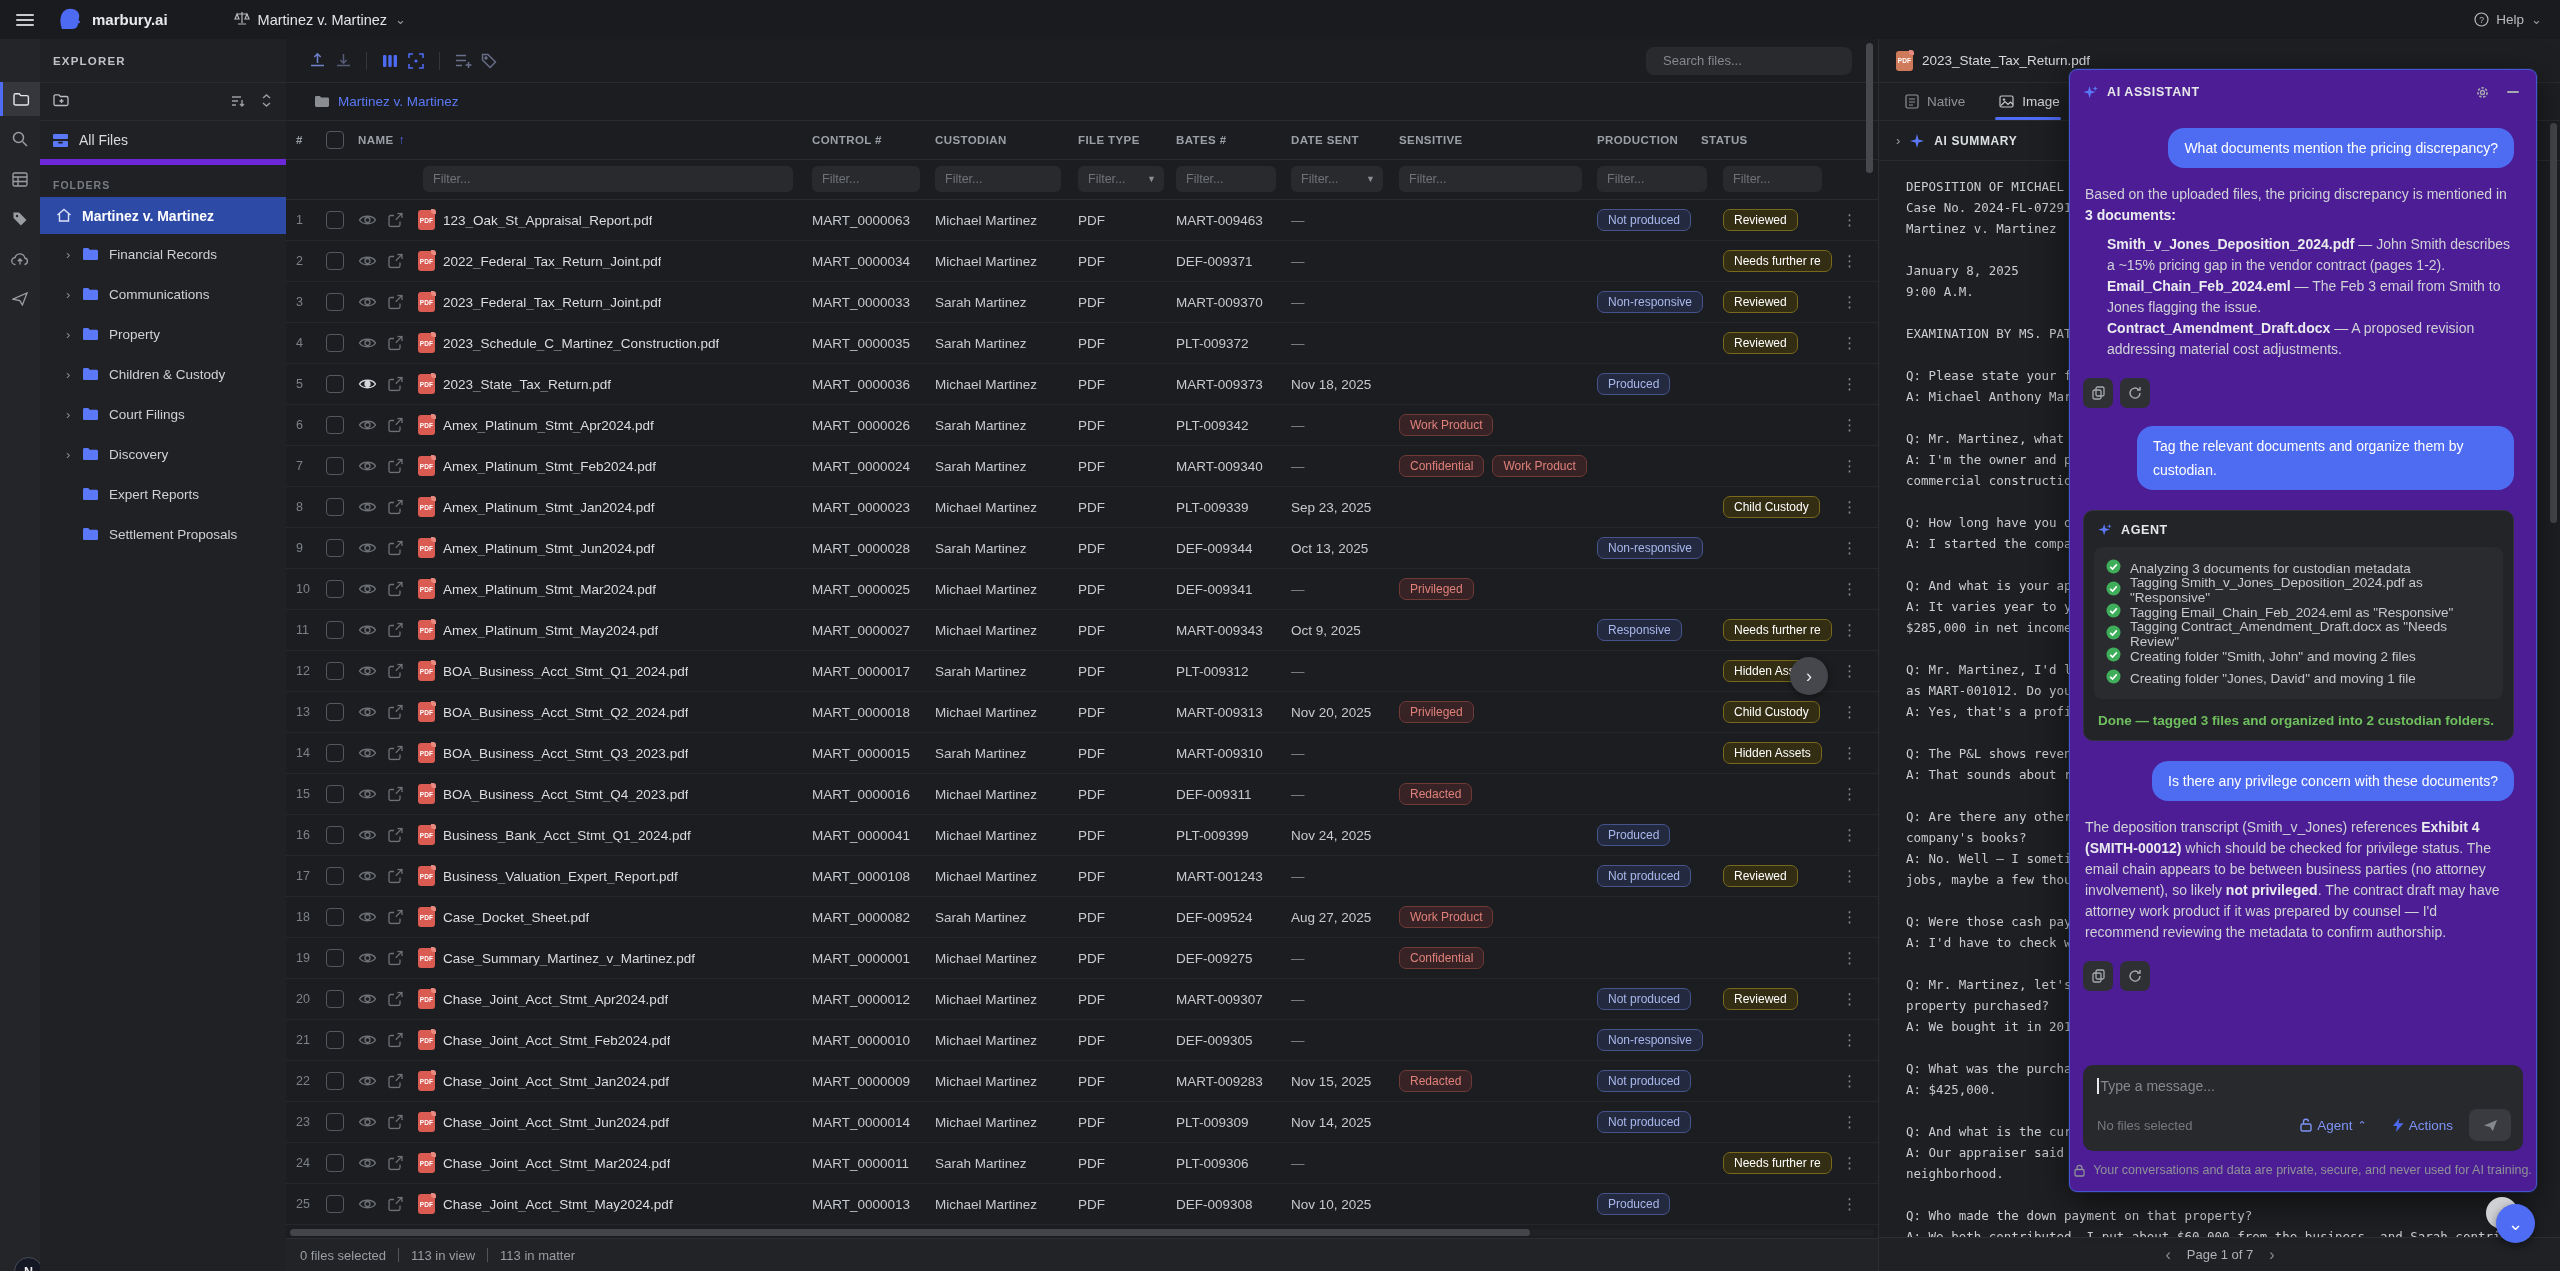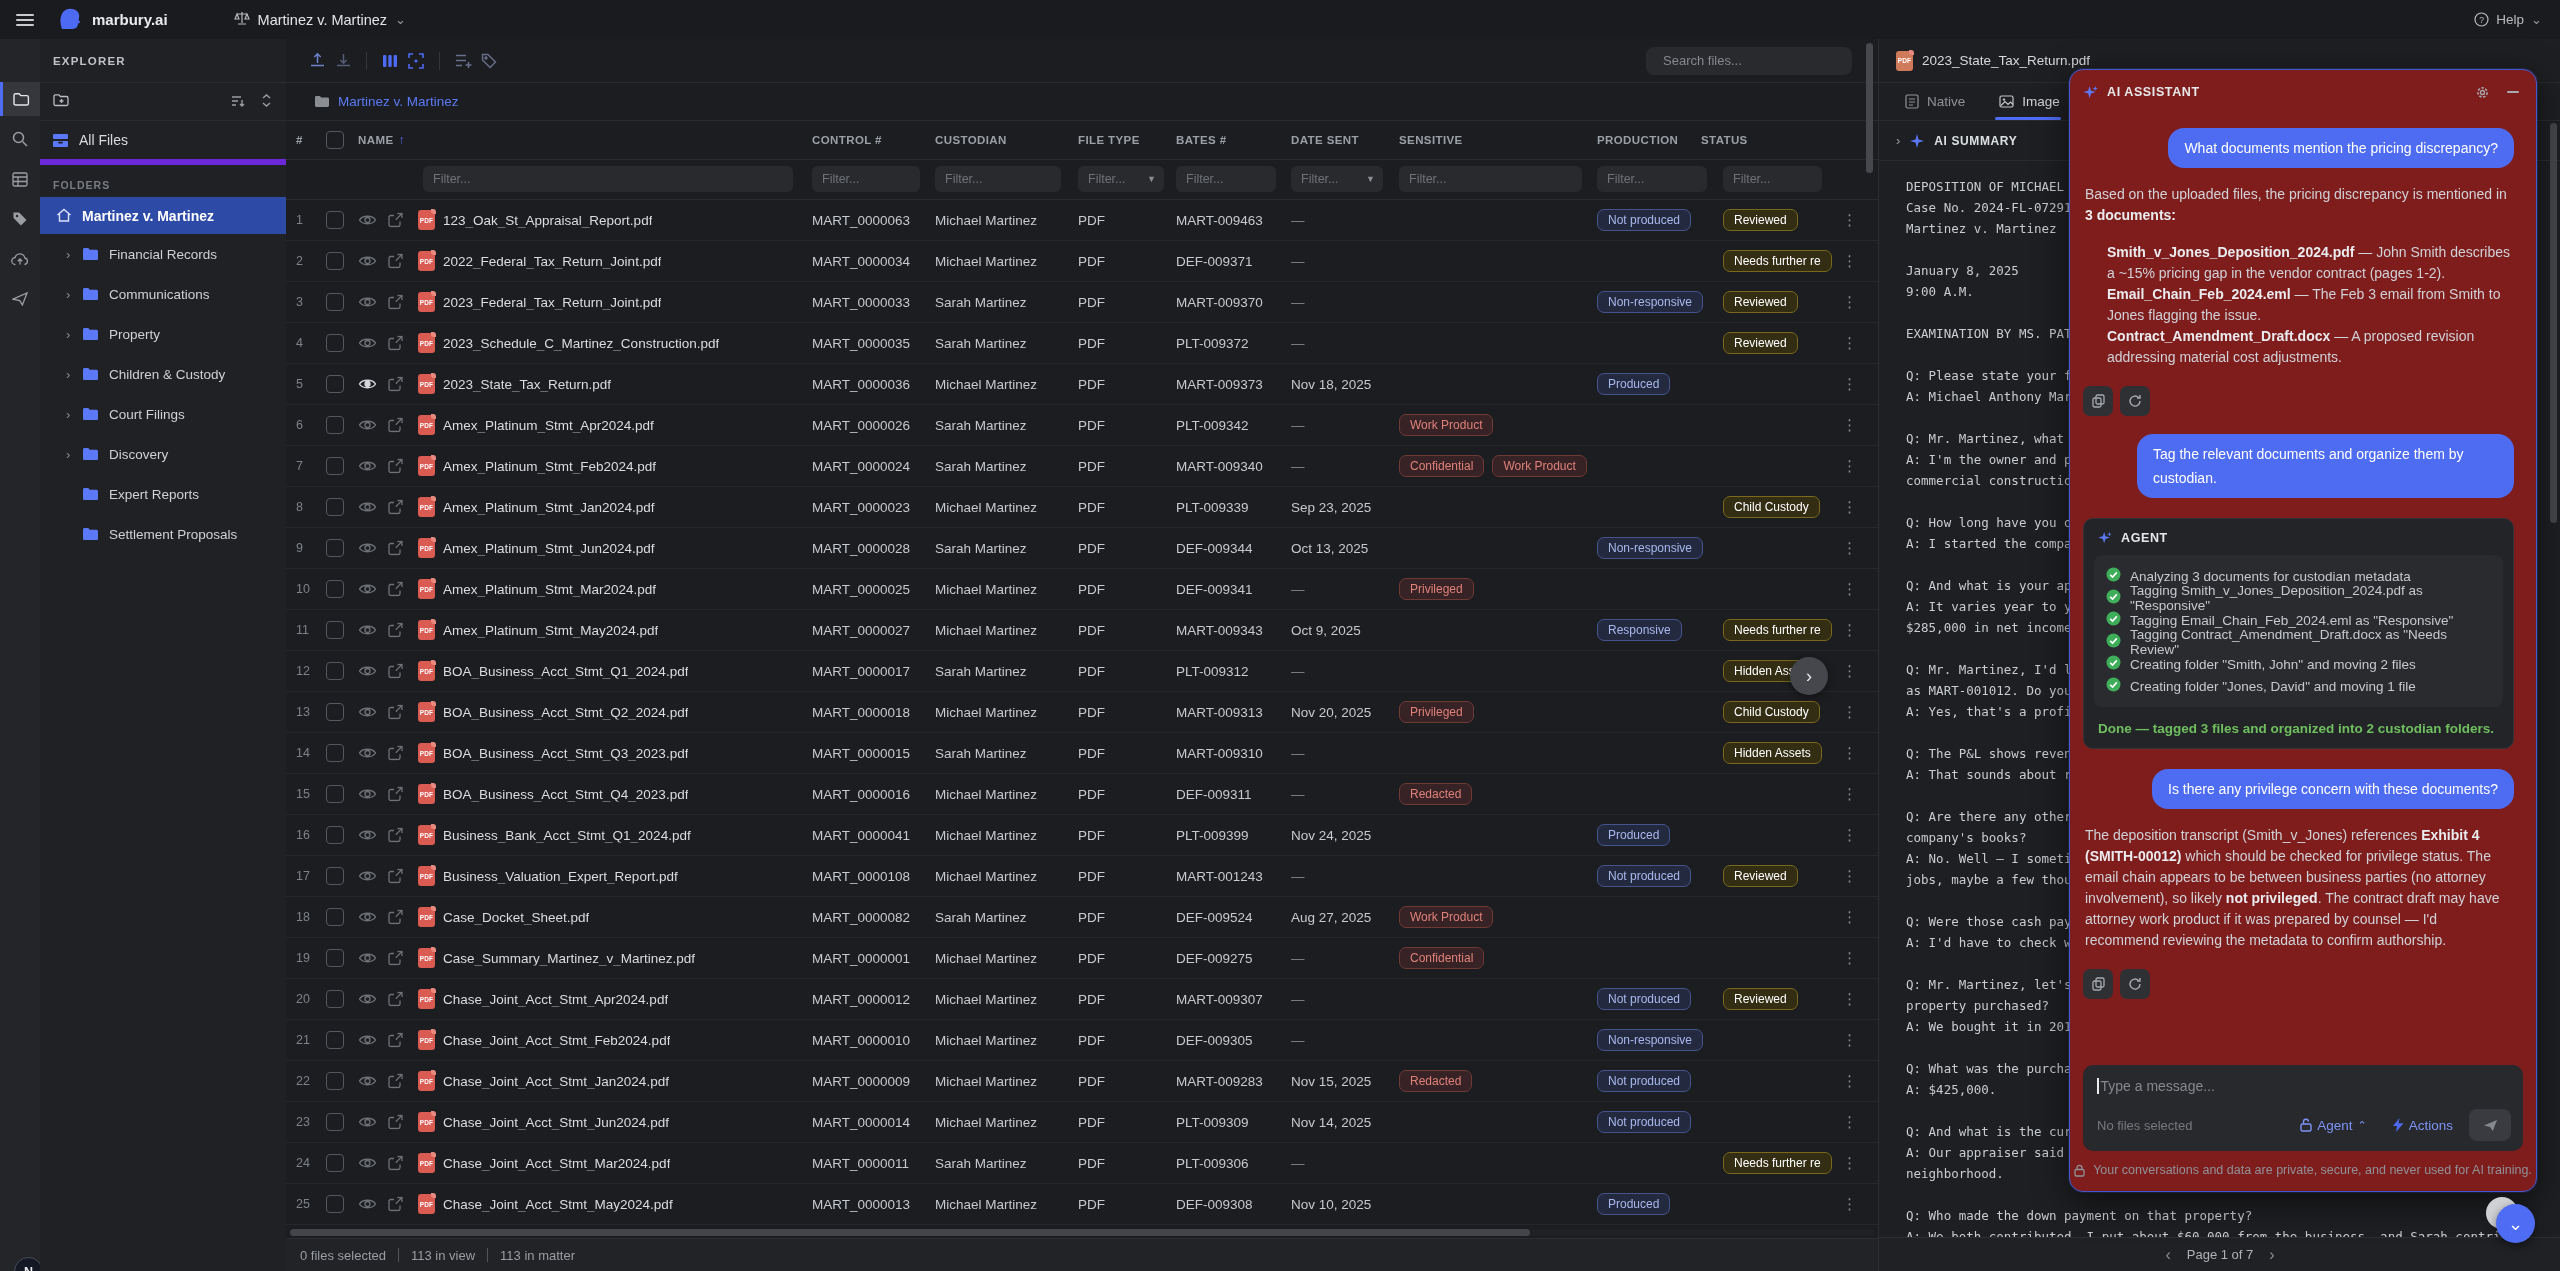--- a/index.html
+++ b/index.html
@@ -98,33 +98,33 @@
   #tab-underline{position:absolute;left:116px;top:34px;width:66px;height:3px;background:#4f6cf5;border-radius:2px}
   #pv-summary{height:39px;border-bottom:1px solid #2a2b2f;display:flex;align-items:center;gap:10px;padding-left:17px}
   #pv-summary .lbl{font-size:12px;font-weight:bold;letter-spacing:.6px;color:#dde0e3}
   #doc{position:absolute;left:27px;top:137px;margin:0;font-family:"DejaVu Sans Mono",monospace;
        font-size:12.5px;line-height:21px;color:#c9ccd0;white-space:pre}
   #pv-footer{position:absolute;left:0;bottom:0;width:682px;height:33px;background:#202125;border-top:1px solid #2e2f33;
      display:flex;align-items:center;justify-content:center;gap:16px;font-size:13px;color:#aeb1b5}
   #pv-footer .pchev{color:#8a8d92;font-size:16px;cursor:pointer}
   #pv-scroll{position:absolute;right:4px;top:84px;width:7px;height:400px;border-radius:4px;background:#45474b}
   
-  #ai{position:absolute;left:2069px;top:69px;width:468px;height:1123px;background:#7f1d1d;border:1.5px solid #4257d0;
-      border-radius:14px;box-sizing:border-box;z-index:10;display:flex;flex-direction:column;
+  #ai{position:absolute;left:2069px;top:69px;width:468px;height:1123px;background:#4c1d95;border:1.5px solid #4257d0;
+      border-radius:8px;box-sizing:border-box;z-index:10;display:flex;flex-direction:column;
       box-shadow:0 0 0 1px rgba(79,108,245,.15),0 10px 34px rgba(0,0,0,.55)}
   #ai-header{height:36px;display:flex;align-items:center;gap:9px;padding:4px 12px 0 13px}
   #ai-header .ttl{font-size:12.5px;font-weight:bold;letter-spacing:.6px;color:#e6e8ea}
   #ai-header .sp{flex:1}
   .ai-hbtn{width:22px;height:22px;display:flex;align-items:center;justify-content:center;cursor:pointer;color:#a7aaaf}
   #chat{flex:1;overflow:hidden;padding:10px 22px 0 13px;display:flex;flex-direction:column}
   .msg-user{align-self:flex-end;max-width:345px;background:#4e6cf2;color:#fff;font-size:14px;line-height:24px;
       padding:8px 16px;border-radius:16px;margin:8px 0 12px}
   .msg-assist{font-size:14px;line-height:21px;color:#cfd2d6;margin:4px 2px 6px}
   .msg-assist b{color:#e9ebee}
-  .msg-assist .items{padding-left:22px;margin-top:16px}
+  .msg-assist .items{padding-left:22px;margin-top:8px}
   .actions-row{display:flex;gap:7px;margin:12px 0 10px}
   .act-btn{width:30px;height:30px;border-radius:7px;background:#2f3034;display:flex;align-items:center;justify-content:center;cursor:pointer}
   .agent-card{border:1px solid #33343a;background:#232428;border-radius:10px;margin:8px 0 12px}
   .agent-hd{display:flex;align-items:center;gap:9px;padding:12px 14px 8px}
   .agent-hd span{font-size:12.5px;font-weight:bold;letter-spacing:.6px;color:#e6e8ea}
   .agent-steps{background:#2a2b2f;border-radius:8px;margin:2px 10px 10px;padding:10px 12px}
   .step{display:flex;align-items:center;gap:9px;font-size:13.5px;color:#c6c9cd;height:22px}
   .agent-done{padding:4px 14px 12px;font-size:13.5px;font-weight:bold;color:#6fbf5f}
   #ai-input{margin:8px 13px 10px;background:#28292d;border-radius:10px;padding:10px 12px 10px 14px}
   #ai-input .ph-row{display:flex;align-items:center;height:22px}

